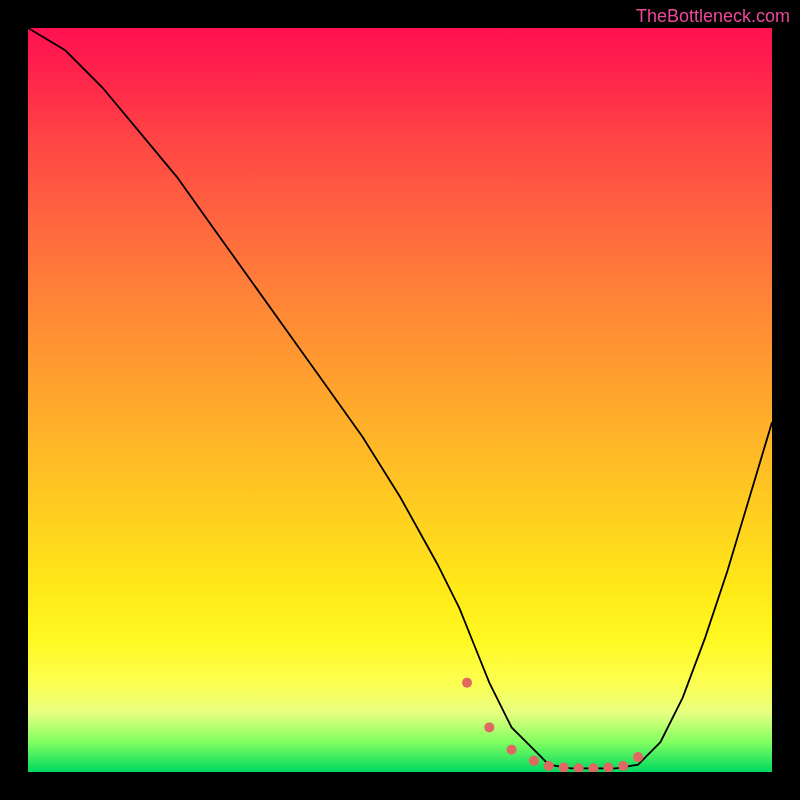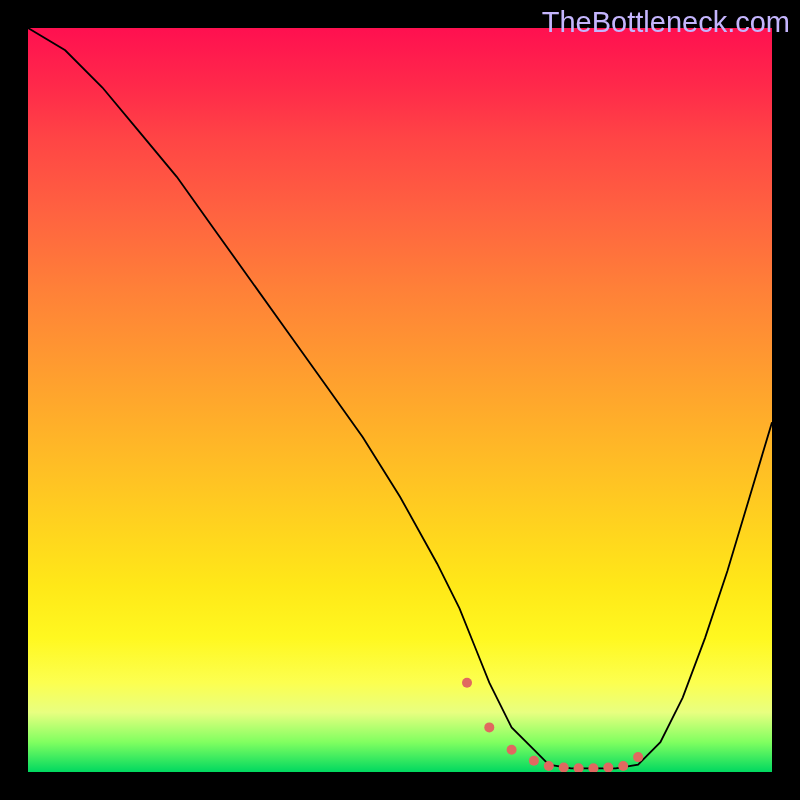--- a/index.html
+++ b/index.html
@@ -7,22 +7,22 @@
     width: 800px;
     height: 800px;
     background: #000;
     position: relative;
     font-family: Arial, sans-serif;
   }
   .watermark {
     position: absolute;
     top: 6px;
     right: 10px;
-    color: #c4b5fd;
-    font-size: 29px;
+    color: #ec4899;
+    font-size: 18px;
     font-weight: 500;
     z-index: 10;
   }
   .plot-area {
     position: absolute;
     left: 28px;
     top: 28px;
     width: 744px;
     height: 744px;
   }

